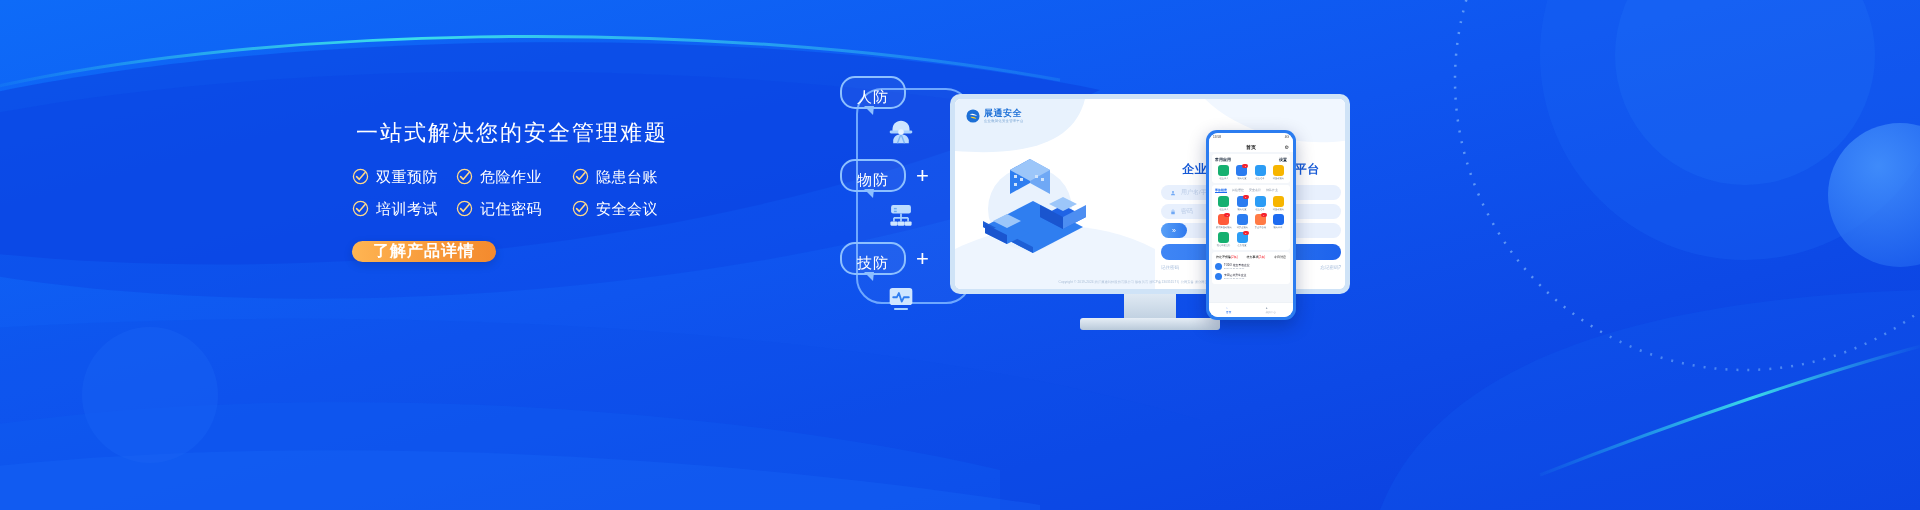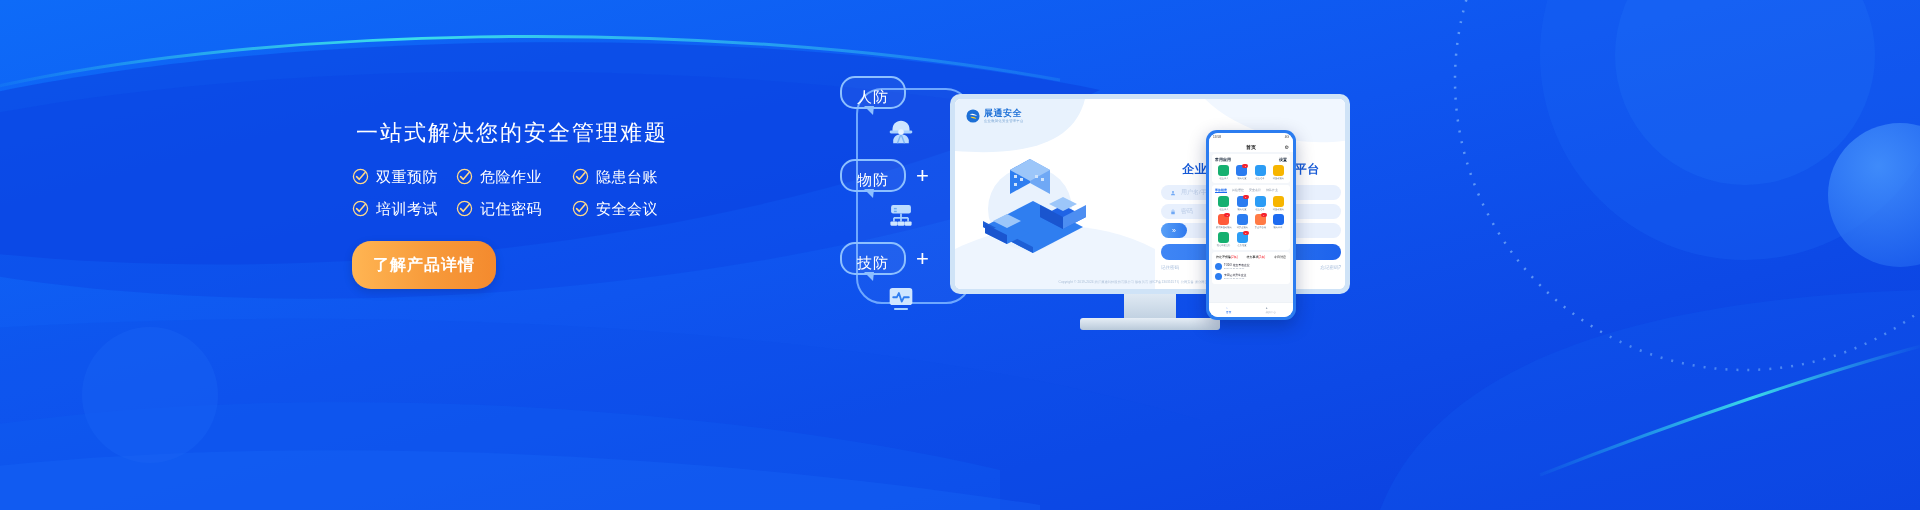--- a/index.html
+++ b/index.html
@@ -27,21 +27,21 @@
     white-space:nowrap;font-weight:400;
   }
   .features{margin-top:20px;display:grid;grid-template-columns:104px 116px 120px;
     row-gap:13px;column-gap:0px;}
   .feat{display:flex;align-items:flex-start;gap:7px;}
   .feat .label{font-size:15px;color:#ffffff;white-space:nowrap;letter-spacing:.5px;}
   .check{width:17px;height:17px;flex:0 0 17px;display:block;}
 
   .cta{
     margin-top:22px;display:inline-flex;align-items:center;justify-content:center;
-    width:144px;height:48px;border-radius:19px;border:none;cursor:pointer;
+    width:144px;height:21px;border-radius:19px;border:none;cursor:pointer;
     background:linear-gradient(90deg,#ffb553 0%,#f79a3a 55%,#f48a2e 100%);
     color:#ffffff;font-size:16px;font-weight:bold;letter-spacing:1px;
     font-family:"Liberation Sans","DejaVu Sans",sans-serif;
     box-shadow:0 3px 10px rgba(0,0,0,.14);
     text-align:center;
   }
 
   
   .mock{position:absolute;left:840px;top:0;width:1080px;height:510px;}
 

